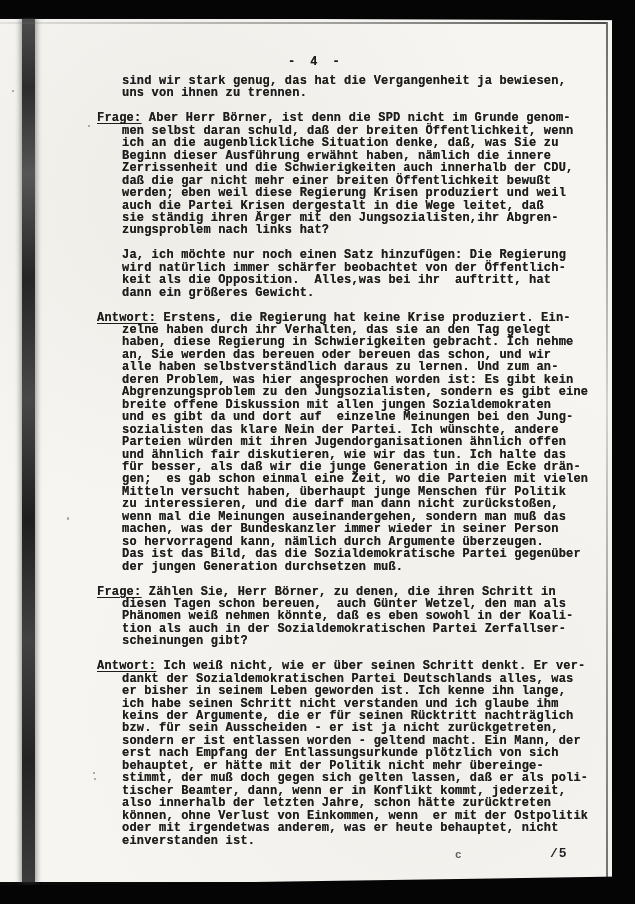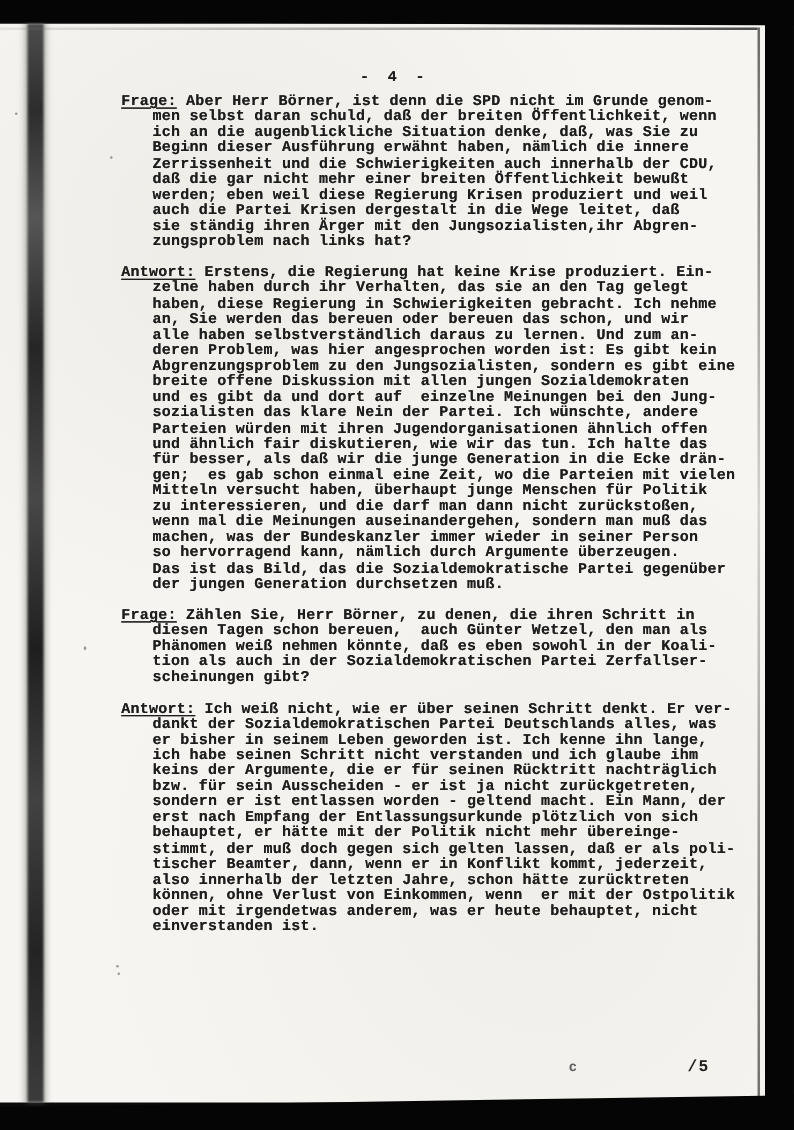--- a/index.html
+++ b/index.html
@@ -55,32 +55,38 @@
 
 <div class="stage">
   <div class="paper">
     <div class="binding-strip"></div>
     <div class="top-edge"></div>
     <div class="right-edge"></div>
 
     <div class="page-number">-  4  -</div>
 
     <div class="text-block">
+      <div class="para indent"><span>sind wir stark genug, das hat die Vergangenheit ja bewiesen,
+uns von ihnen zu trennen.</span></div>
 
       <div class="para hang"><span class="lbl">Frage:</span><span> Aber Herr Börner, ist denn die SPD nicht im Grunde genom-
 men selbst daran schuld, daß der breiten Öffentlichkeit, wenn
 ich an die augenblickliche Situation denke, daß, was Sie zu
 Beginn dieser Ausführung erwähnt haben, nämlich die innere
 Zerrissenheit und die Schwierigkeiten auch innerhalb der CDU,
 daß die gar nicht mehr einer breiten Öffentlichkeit bewußt
 werden; eben weil diese Regierung Krisen produziert und weil
 auch die Partei Krisen dergestalt in die Wege leitet, daß
 sie ständig ihren Ärger mit den Jungsozialisten,ihr Abgren-
 zungsproblem nach links hat?</span></div>
 
+      <div class="para indent"><span>Ja, ich möchte nur noch einen Satz hinzufügen: Die Regierung
+wird natürlich immer schärfer beobachtet von der Öffentlich-
+keit als die Opposition.  Alles,was bei ihr  auftritt, hat
+dann ein größeres Gewicht.</span></div>
 
       <div class="para hang"><span class="lbl">Antwort:</span><span> Erstens, die Regierung hat keine Krise produziert. Ein-
 zelne haben durch ihr Verhalten, das sie an den Tag gelegt
 haben, diese Regierung in Schwierigkeiten gebracht. Ich nehme
 an, Sie werden das bereuen oder bereuen das schon, und wir
 alle haben selbstverständlich daraus zu lernen. Und zum an-
 deren Problem, was hier angesprochen worden ist: Es gibt kein
 Abgrenzungsproblem zu den Jungsozialisten, sondern es gibt eine
 breite offene Diskussion mit allen jungen Sozialdemokraten
 und es gibt da und dort auf  einzelne Meinungen bei den Jung-

